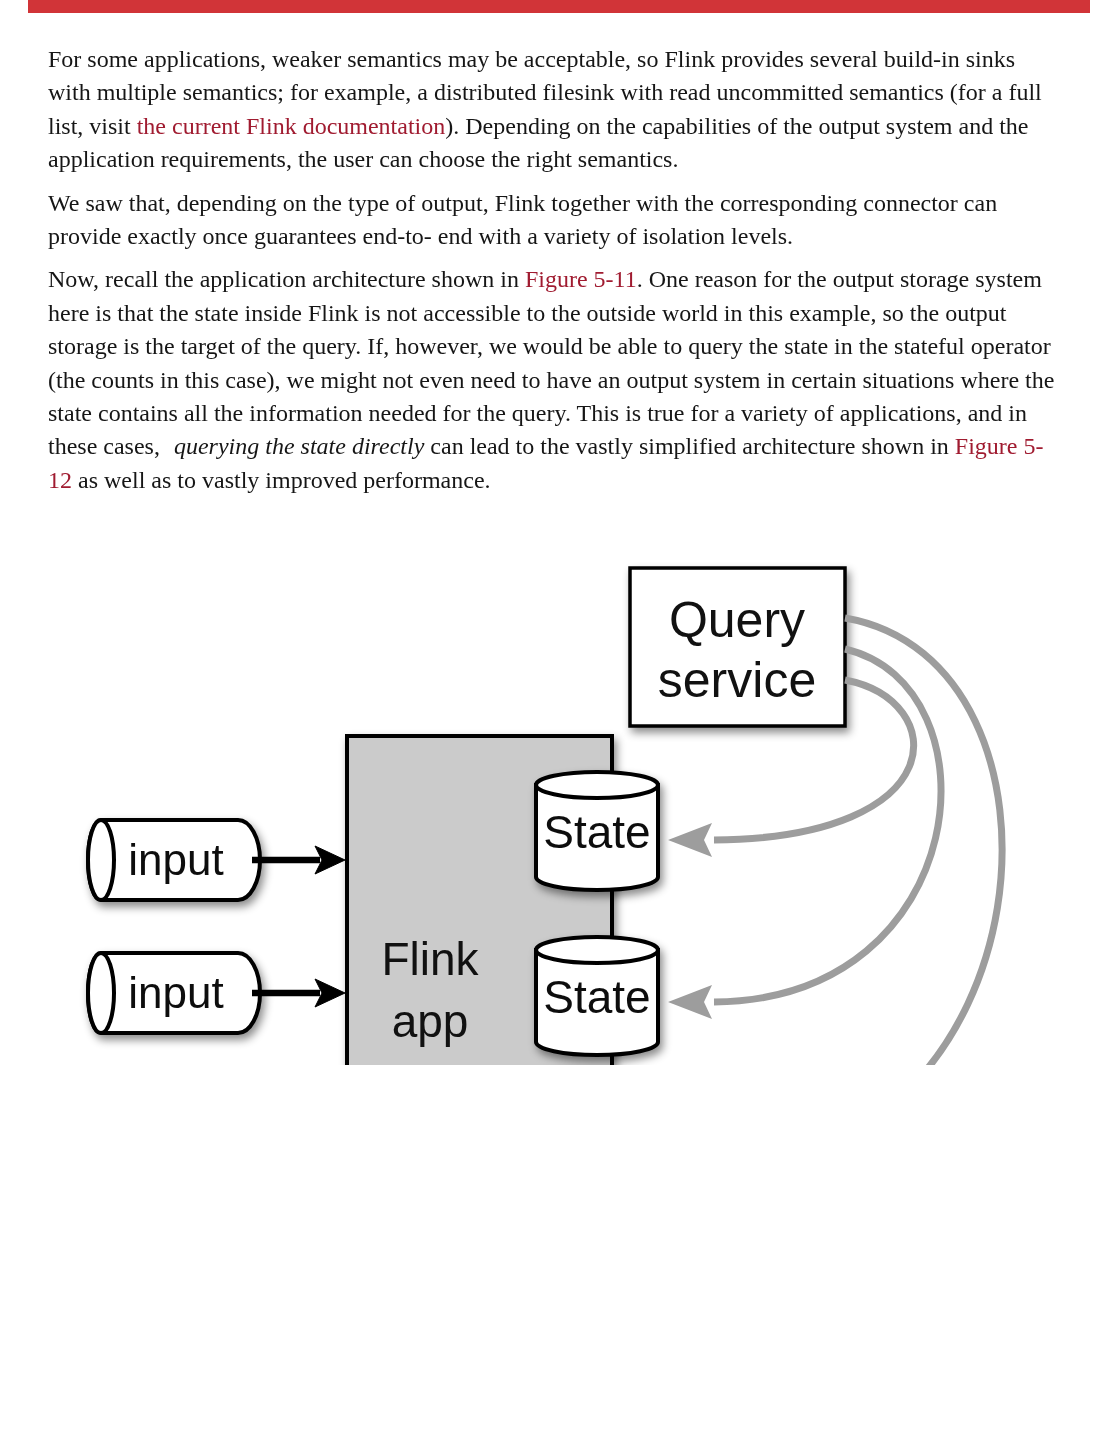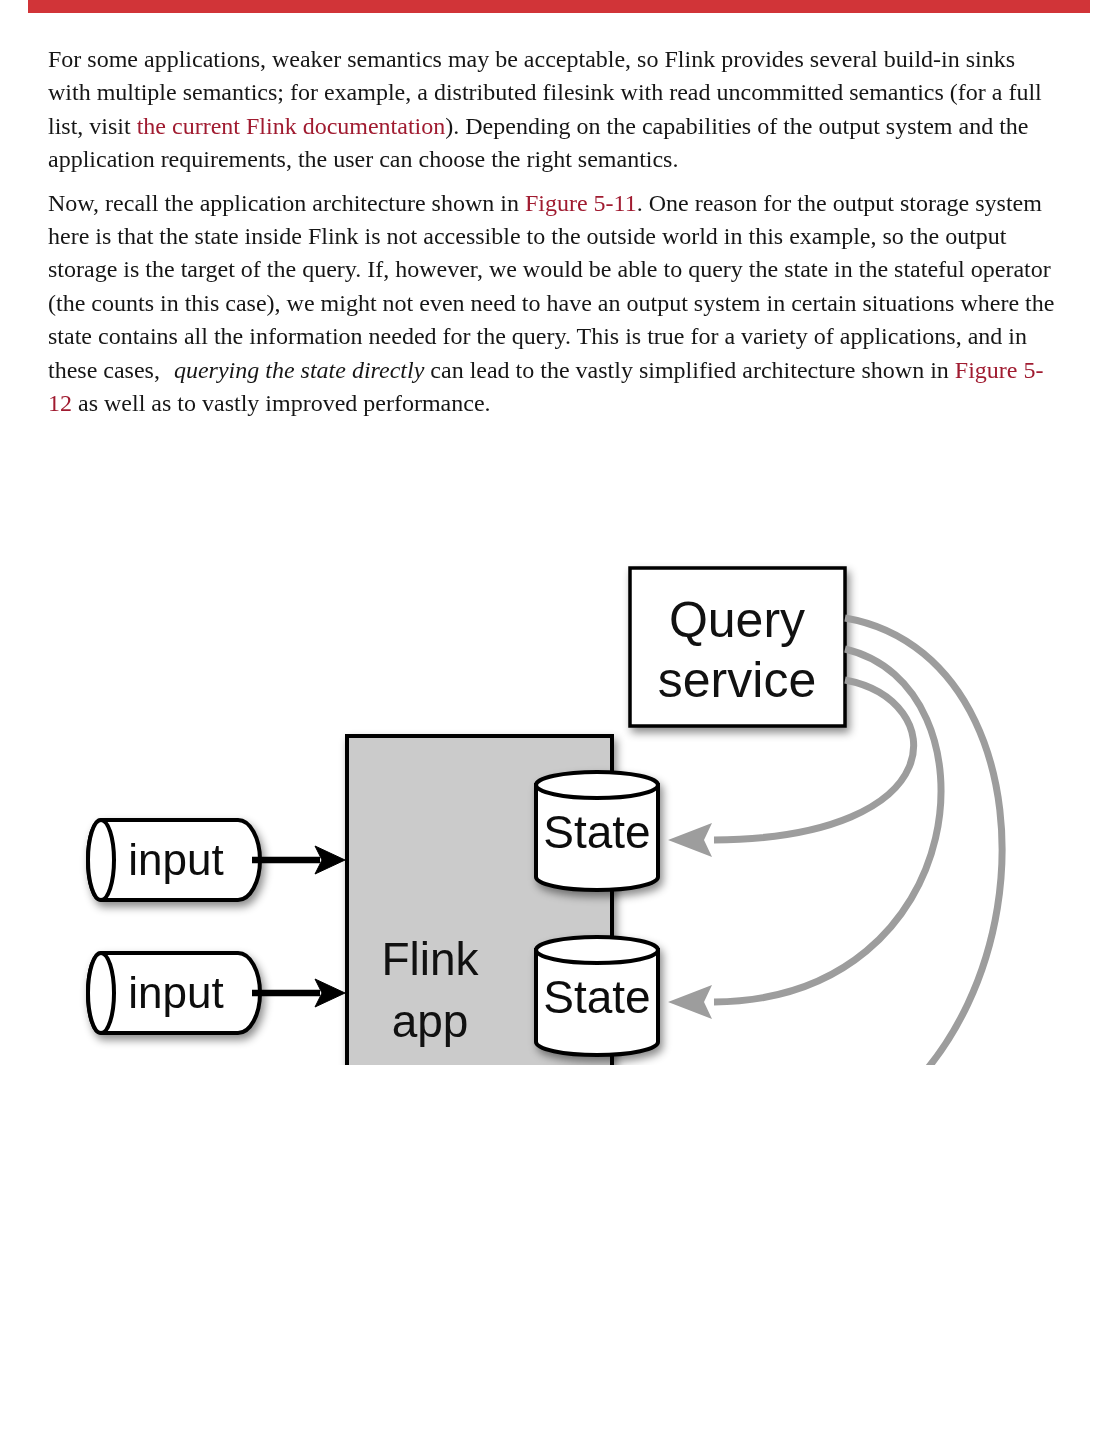--- a/index.html
+++ b/index.html
@@ -21,20 +21,21 @@
 </style>
 </head>
 <body>
 
 <div class="page">
 
   <div class="bar top" style="background: rgb(209, 52, 56);"></div>
 
   <div class="bodytext">
     <p><span>For some applications, weaker semantics may be acceptable, so Flink provides several build-in sinks with multiple semantics; for example, a distributed filesink with read uncommitted semantics (for a full list, visit </span><a class="link" href="#" style="color: rgb(160, 27, 48);">the current Flink documentation</a><span>). Depending on the capabilities of the output system and the application requirements, the user can choose the right semantics.</span></p>
+    <p><span>We saw that, depending on the type of output, Flink together with the corresponding connector can provide exactly once guarantees end-to- end with a variety of isolation levels.</span></p>
     <p><span>Now, recall the application architecture shown in </span><a class="link" href="#" style="color: rgb(160, 27, 48);">Figure 5-11</a><span>. One reason for the output storage system here is that the state inside Flink is not accessible to the outside world in this example, so the output storage is the target of the query. If, however, we would be able to query the state in the stateful operator (the counts in this case), we might not even need to have an output system in certain situations where the state contains all the information needed for the query. This is true for a variety of applications, and in these cases, </span><span class="em">querying the state directly</span><span> can lead to the vastly simplified architecture shown in </span><a class="link" href="#" style="color: rgb(160, 27, 48);">Figure 5-12</a><span> as well as to vastly improved performance.</span></p>
   </div>
 
   <svg class="diagram-svg" viewBox="0 0 1113 1440">
     <defs>
       <filter id="ds" x="-25%" y="-25%" width="160%" height="160%">
         <feDropShadow dx="3" dy="5" stdDeviation="4" flood-opacity="0.45"></feDropShadow>
       </filter>
     </defs>
 

